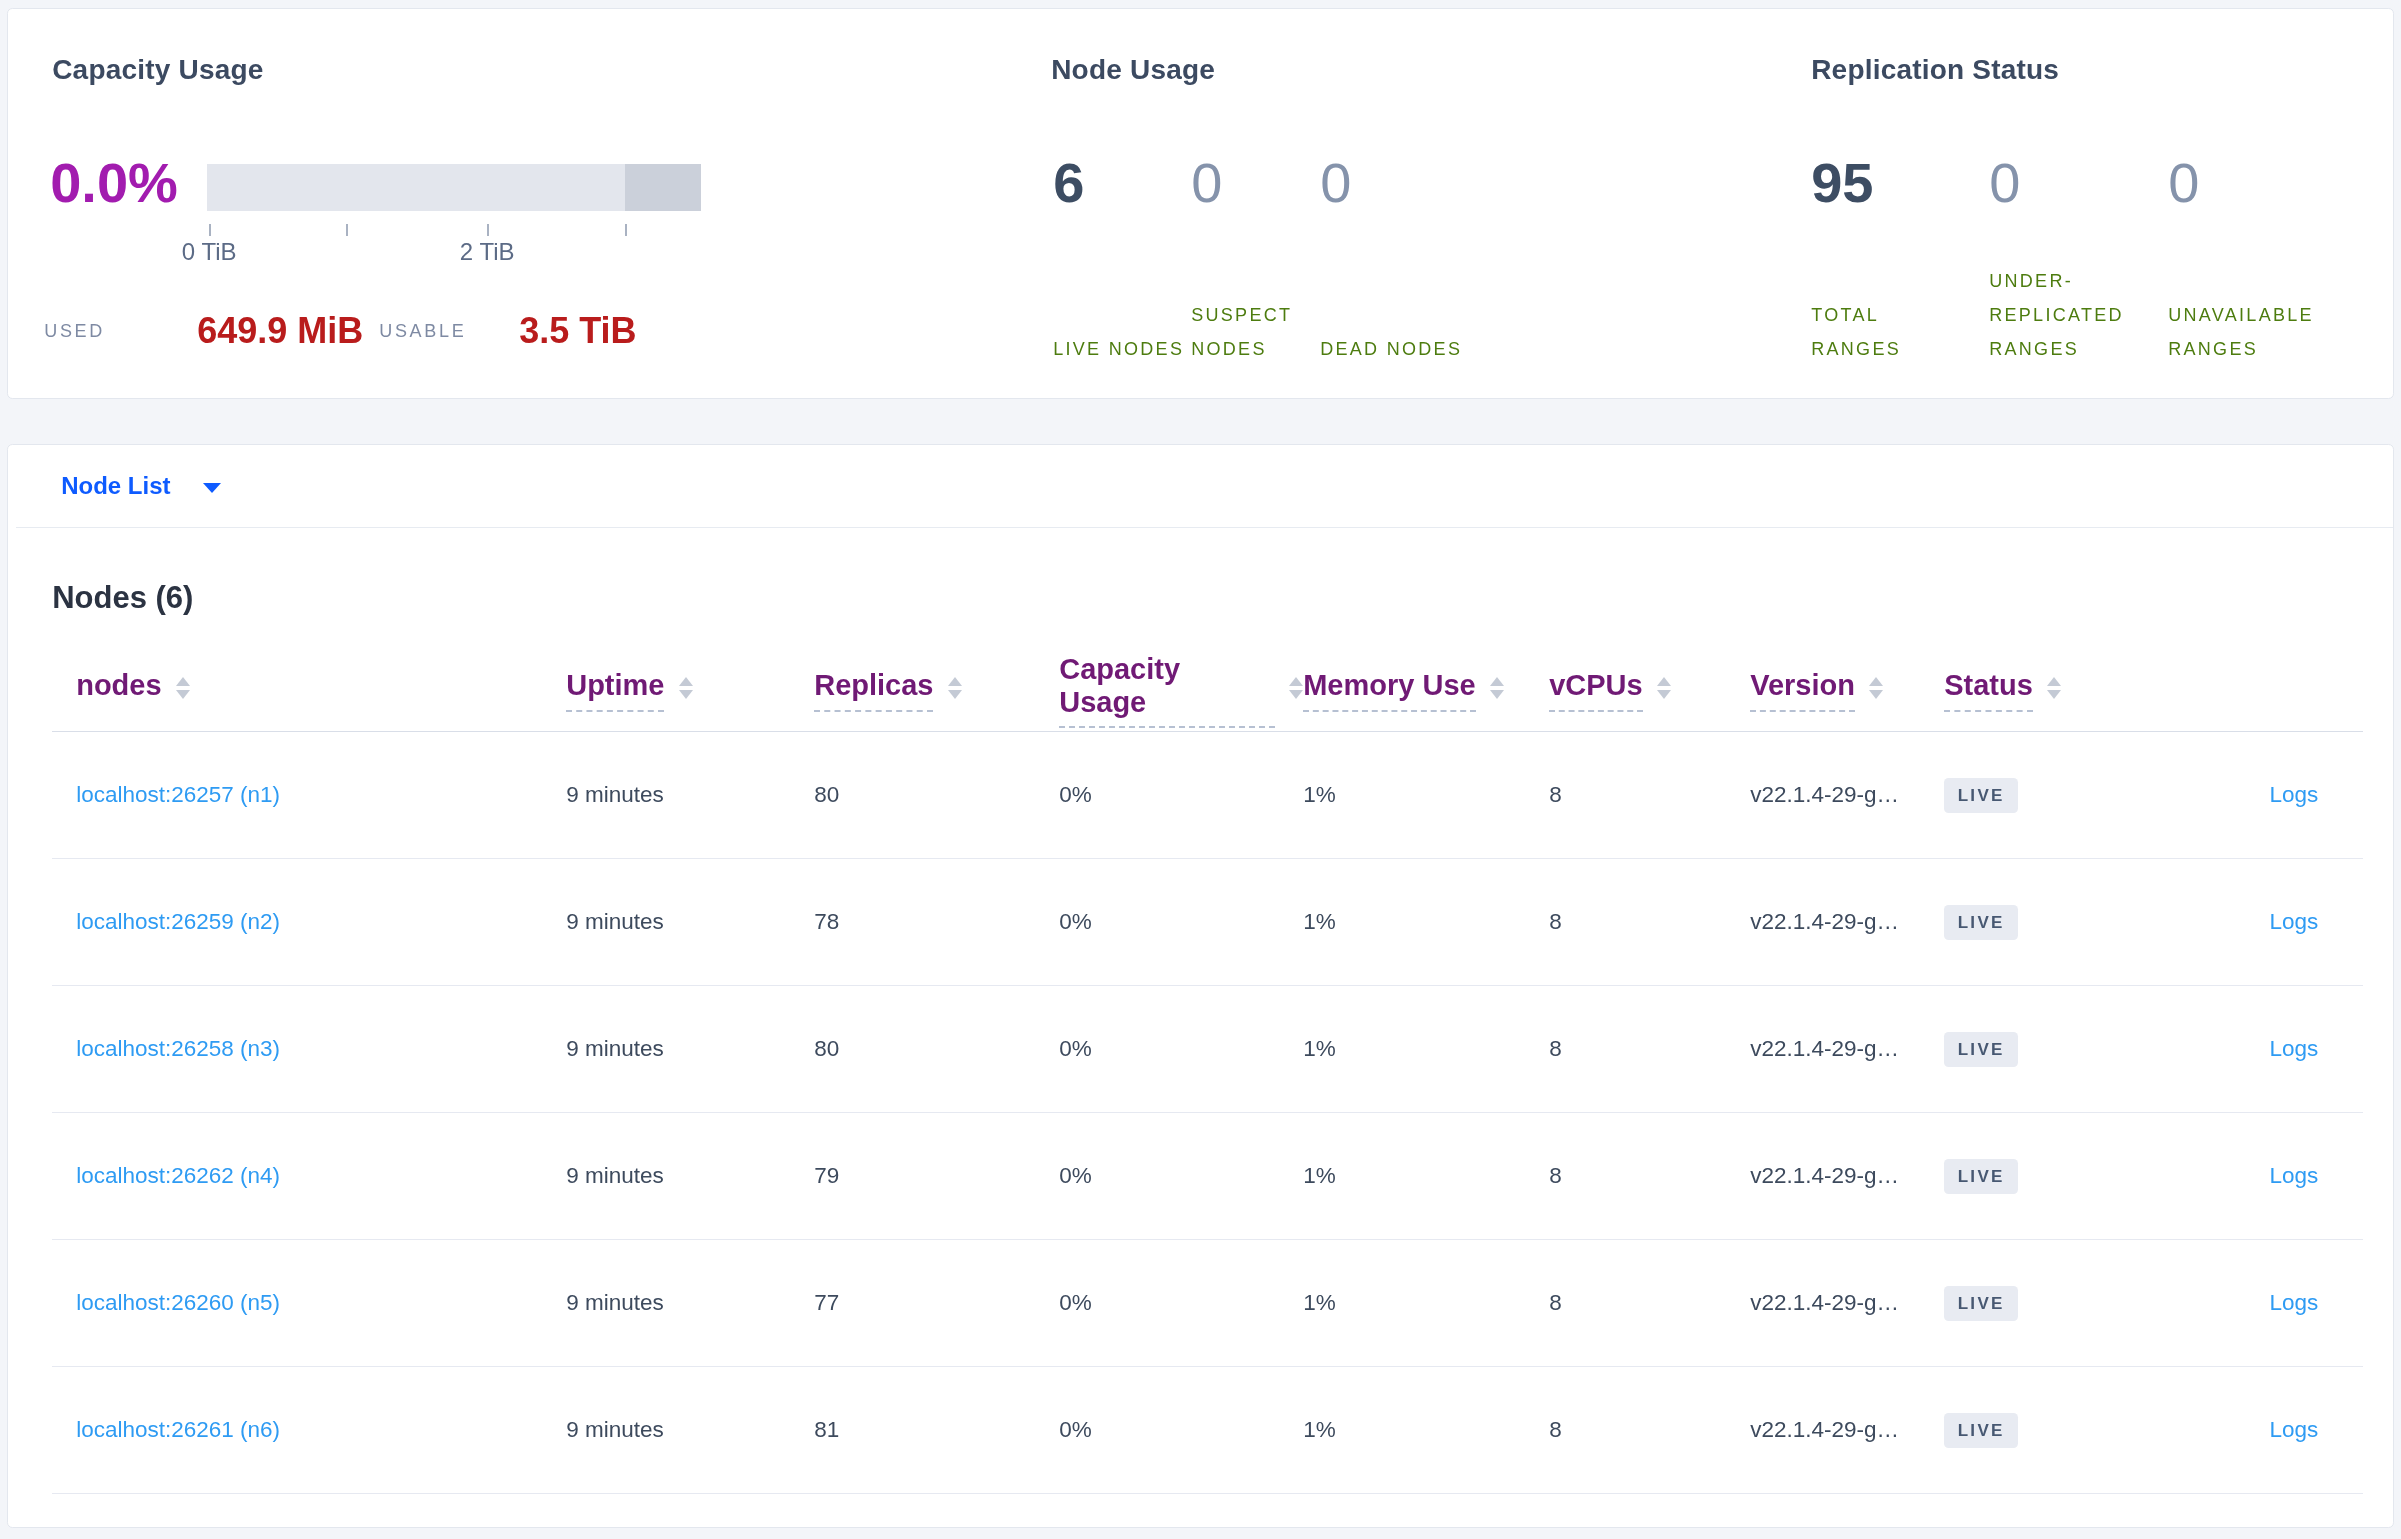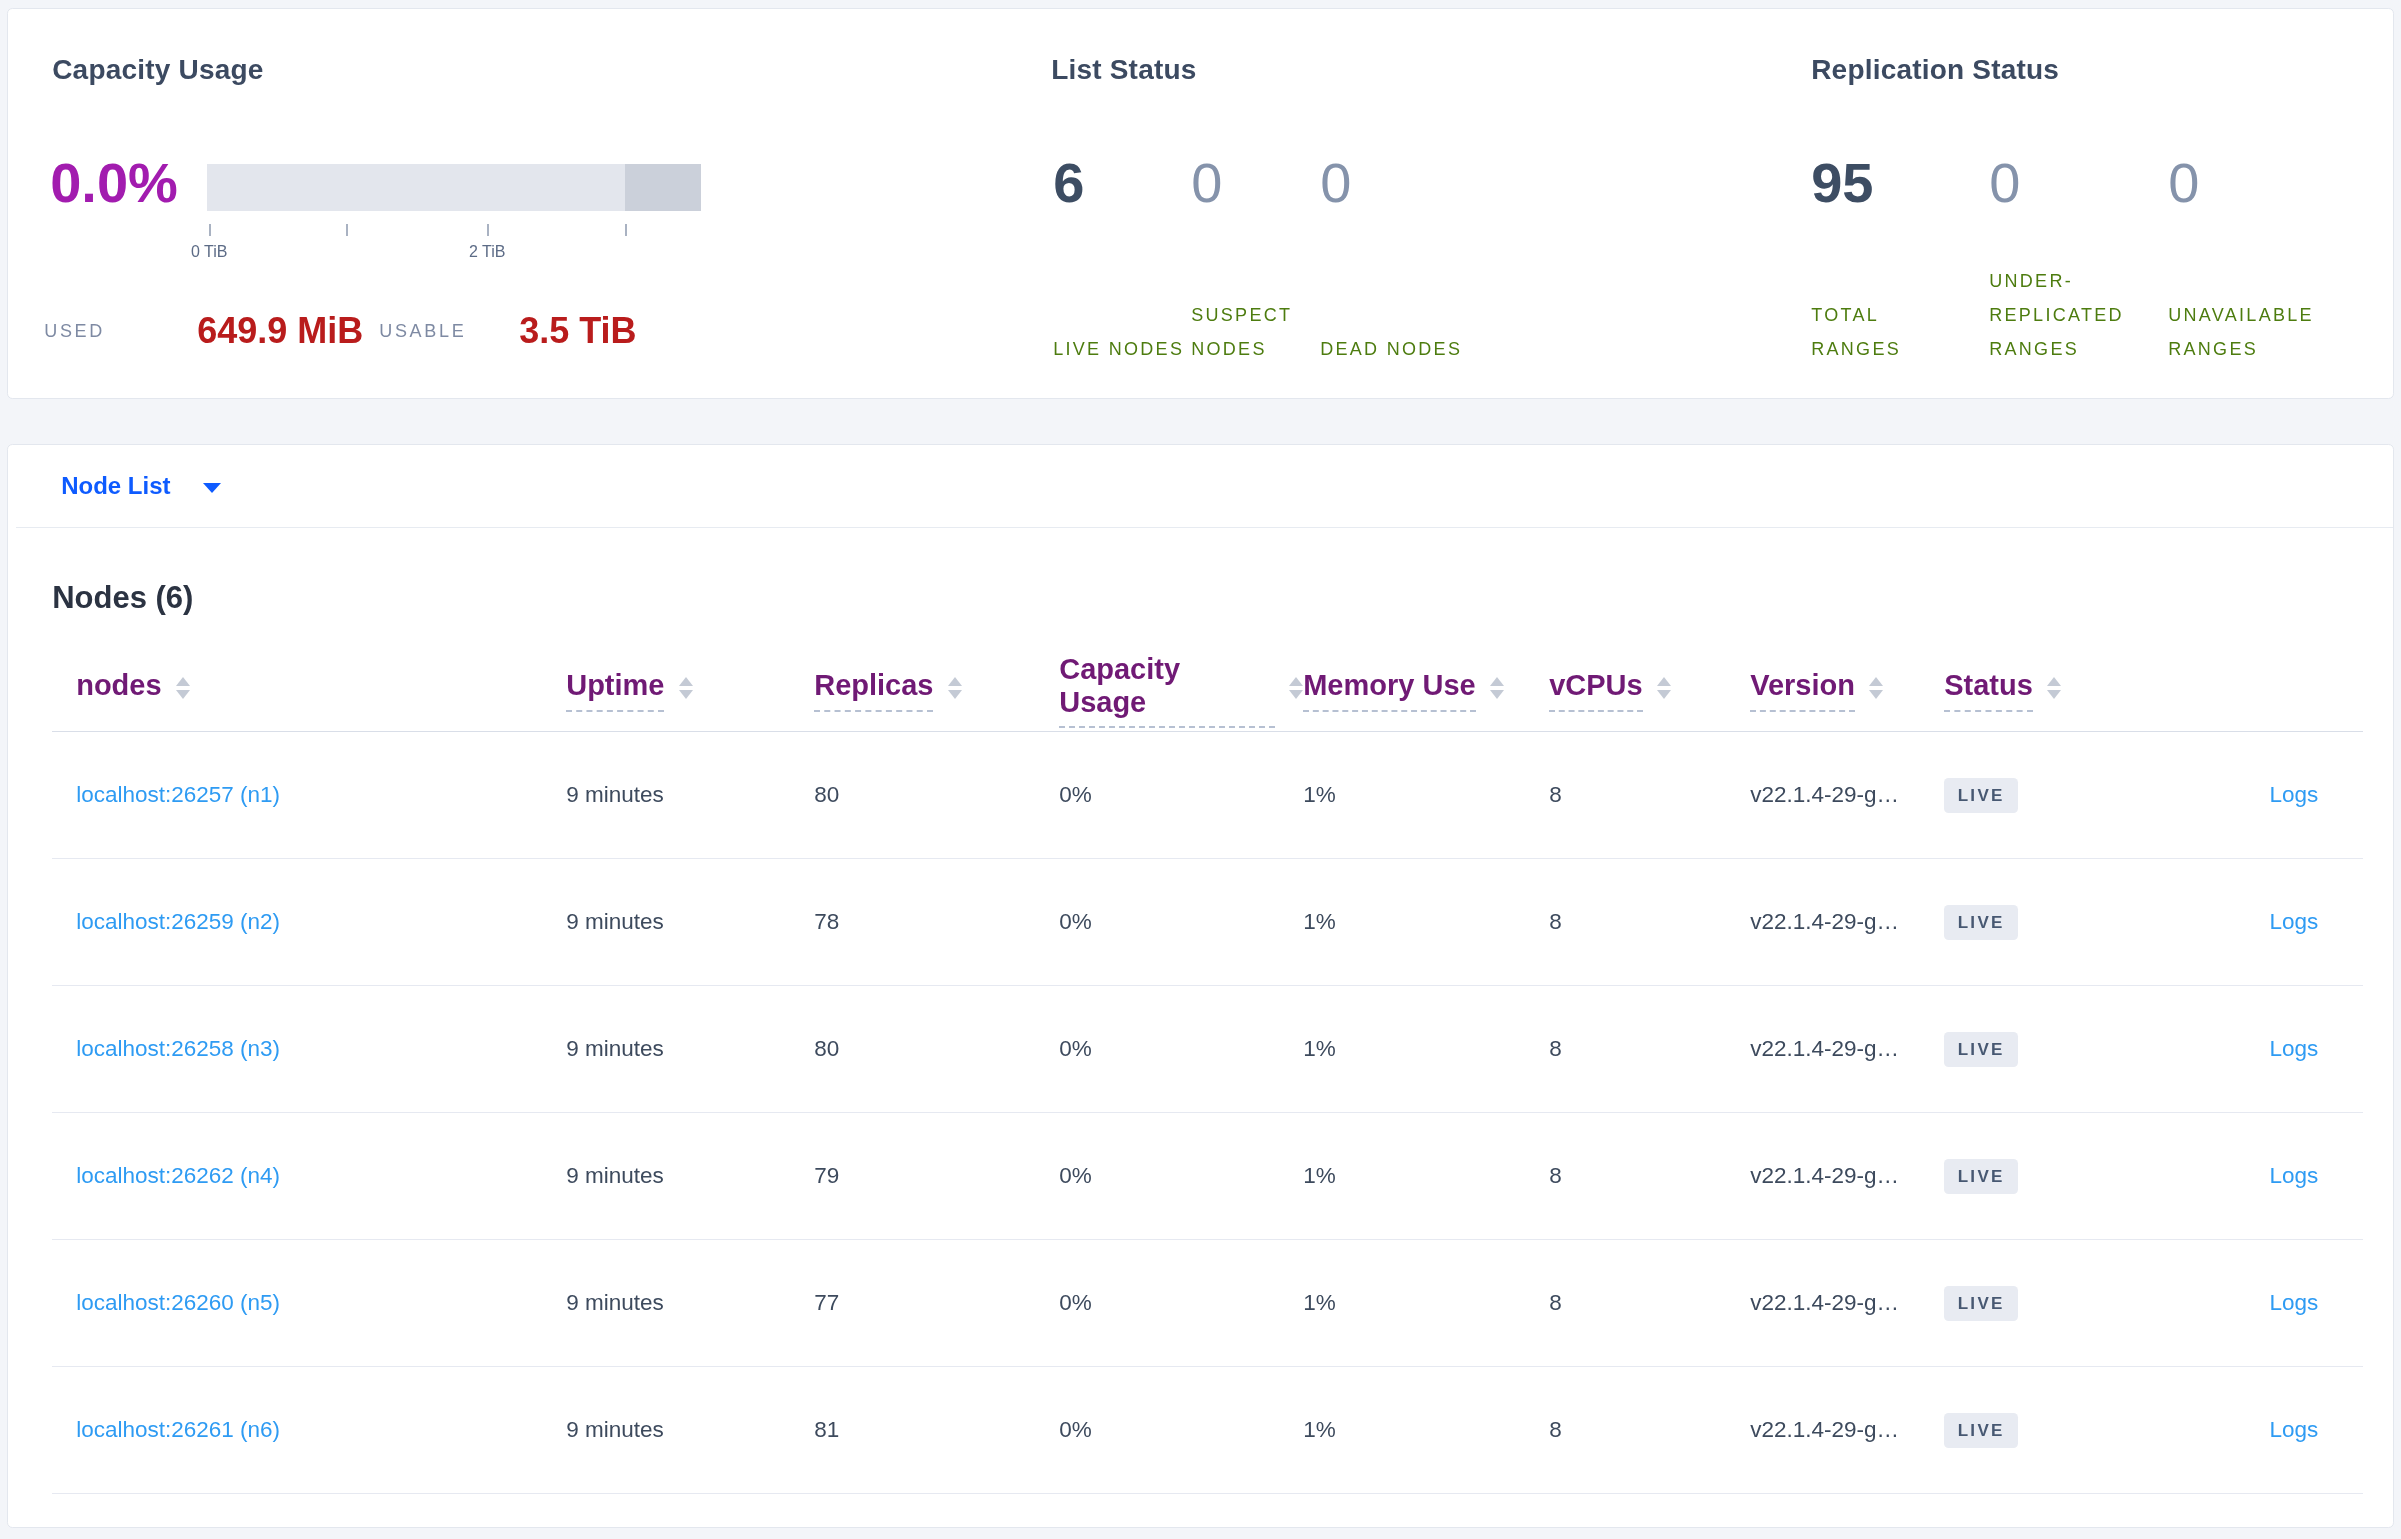--- a/index.html
+++ b/index.html
@@ -41,21 +41,21 @@
     background:#e3e6ed;
   }
   .cap-bar-seg{
     position:absolute;right:0;top:0;width:76px;height:47px;background:#cbd0da;
   }
   .cap-tick{
     position:absolute;top:215px;width:1.8px;height:11.7px;background:#a9b2c2;
   }
   .cap-tick-label{
     position:absolute;top:229px;width:108px;text-align:center;
-    font-size:16px;color:#5c6b86;line-height:27px;
+    font-size:24px;color:#5c6b86;line-height:27px;
   }
   .used-row{position:absolute;left:0;top:297px;height:54px;width:811px;}
   .used-row span{position:absolute;line-height:50px;white-space:nowrap;}
   .kv-label{
     font-size:18px;letter-spacing:2.7px;color:#7e8aa3;
   }
   .kv-value{
     font-size:36px;font-weight:700;color:#b91c1c;
   }
   #used-label{left:36px;}
@@ -149,21 +149,21 @@
   <div class="cap-tick-label" style="left:147px">0 TiB</div>
   <div class="cap-tick-label" style="left:425px">2 TiB</div>
 
   <div class="used-row">
     <span class="kv-label" id="used-label">USED</span>
     <span class="kv-value" id="used-value">649.9 MiB</span>
     <span class="kv-label" id="usable-label">USABLE</span>
     <span class="kv-value" id="usable-value">3.5 TiB</span>
   </div>
 
-  <div class="panel-title" id="nodestatus-title">List Status</div>
+  <div class="panel-title" id="nodestatus-title">Node Usage</div>
   <div id="node-stats">
       <div class="stat">
         <div class="stat-value">6</div>
         <div class="stat-label">LIVE NODES</div>
       </div>
       <div class="stat">
         <div class="stat-value dim">0</div>
         <div class="stat-label">SUSPECT NODES</div>
       </div>
       <div class="stat">

